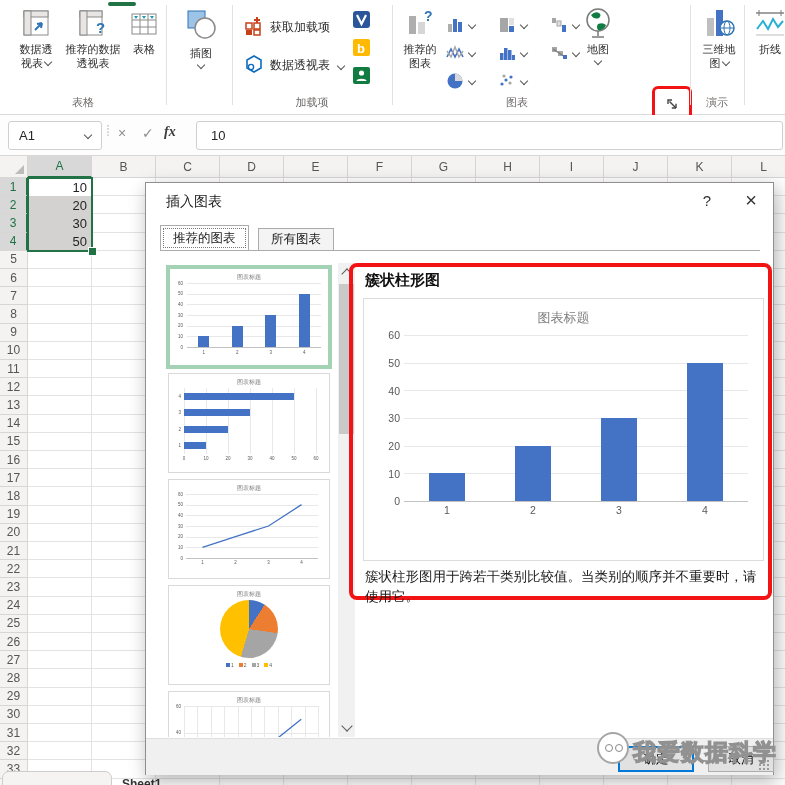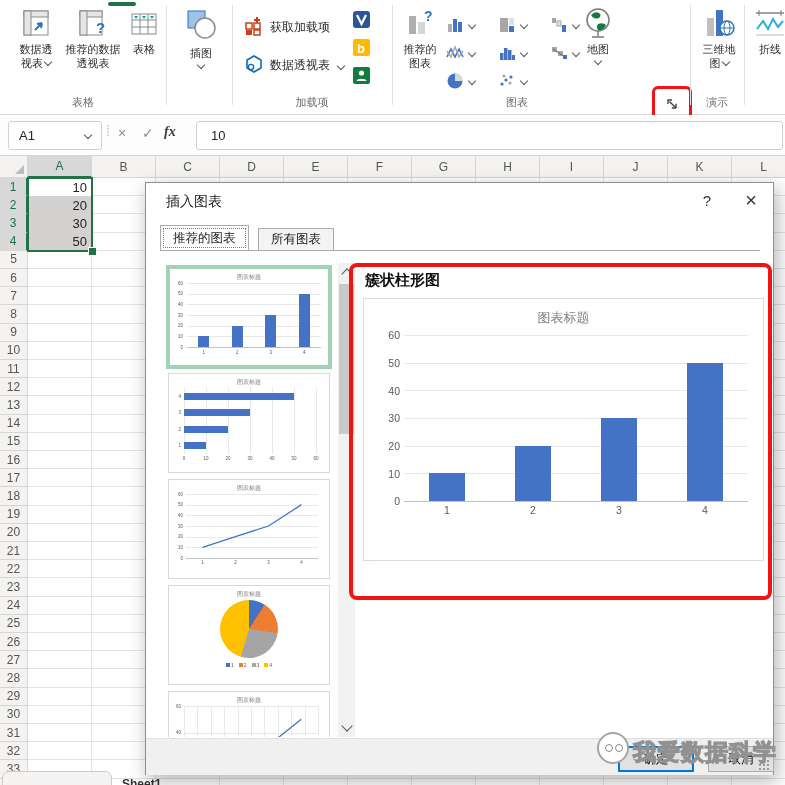--- a/index.html
+++ b/index.html
@@ -577,20 +577,21 @@
           <div class="cbar" style="left: 25px; top: 138.333px; width: 36px; height: 27.6667px;"></div>
           <div class="xt" style="left: 0px; top: 169px; width: 86px; font-size: 10.5px;">1</div>
           <div class="cbar" style="left: 111px; top: 110.667px; width: 36px; height: 55.3333px;"></div>
           <div class="xt" style="left: 86px; top: 169px; width: 86px; font-size: 10.5px;">2</div>
           <div class="cbar" style="left: 197px; top: 83px; width: 36px; height: 83px;"></div>
           <div class="xt" style="left: 172px; top: 169px; width: 86px; font-size: 10.5px;">3</div>
           <div class="cbar" style="left: 283px; top: 27.6667px; width: 36px; height: 138.333px;"></div>
           <div class="xt" style="left: 258px; top: 169px; width: 86px; font-size: 10.5px;">4</div>
         </div>
       </div>
+    <div id="chart-desc">簇状柱形图用于跨若干类别比较值。当类别的顺序并不重要时，请使用它。</div>
   </div>
 
   <div id="dlg-footer"></div>
   <div class="wbtn" id="btn-ok">确定</div>
   <div class="wbtn" id="btn-cancel">取消</div>
   <div id="grip"></div>
 </div>
 
 <div id="wm-icon"></div>
 <div id="wm-text">我爱数据科学</div>

